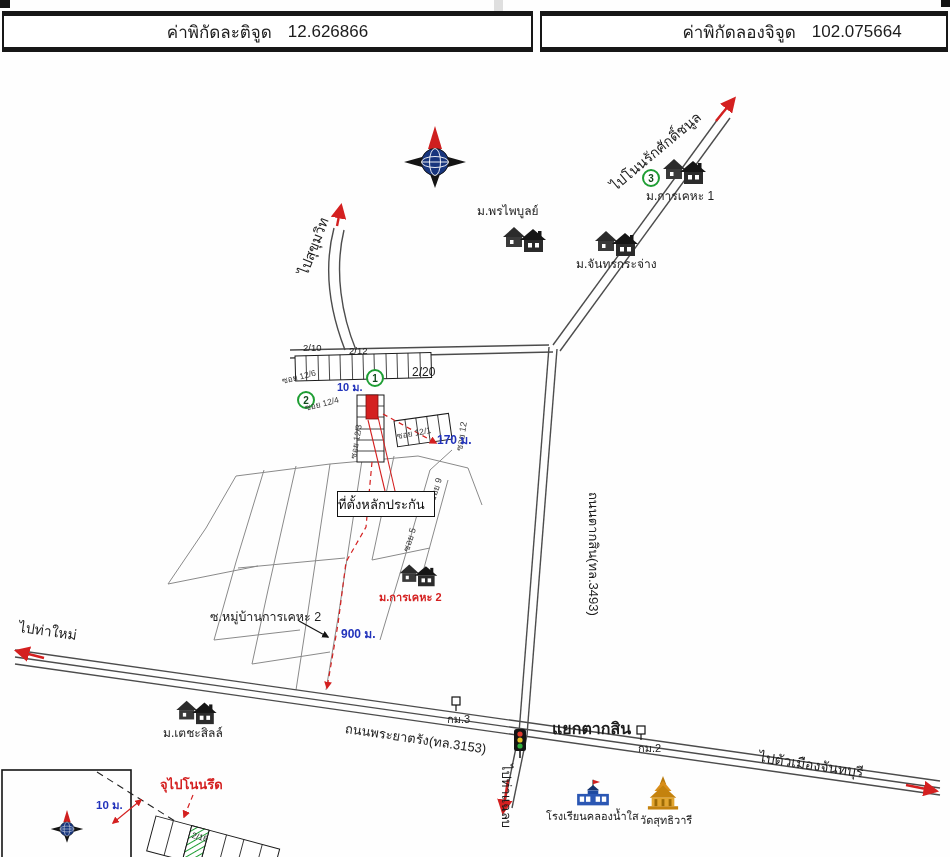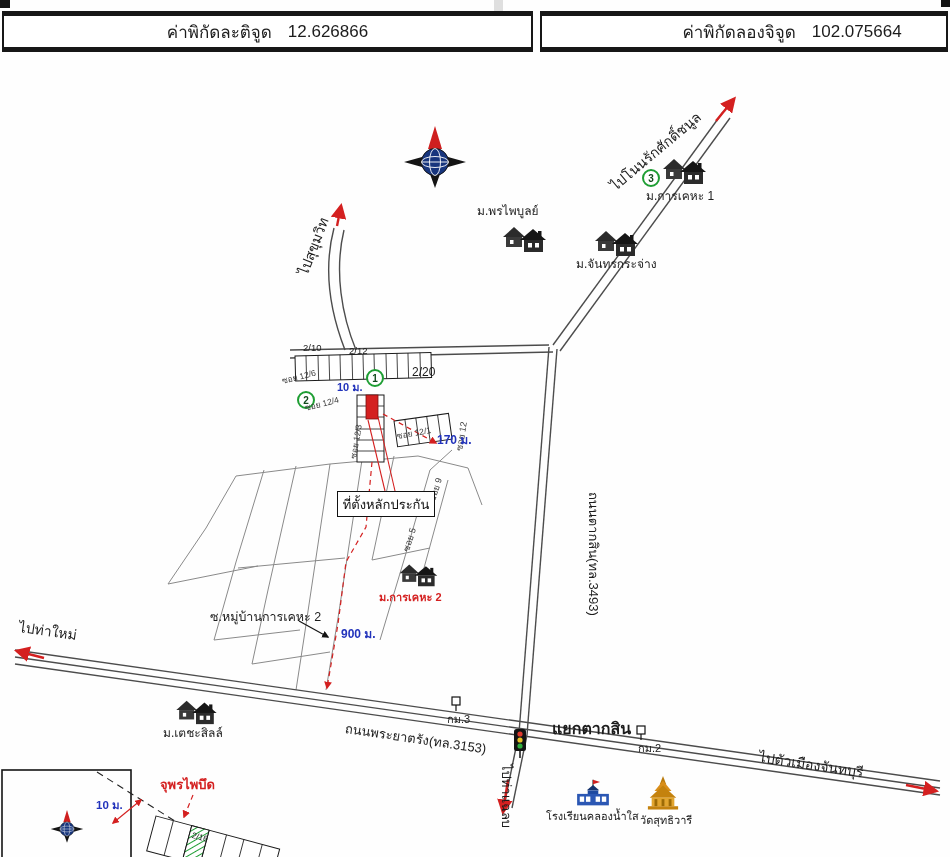--- a/index.html
+++ b/index.html
@@ -13,21 +13,21 @@
   .coord-box{position:absolute;top:11px;height:41px;border:2px solid #171717;border-top-width:5px;border-bottom-width:5px;
     display:flex;align-items:center;justify-content:center;gap:16px;font-size:17px;color:#1c1c1c;background:#fff}
   .coord-box.lat{left:2px;width:531px}
   .coord-box.lon{left:540px;width:408px;padding-left:96px}
   .map-svg{position:absolute;left:0;top:0}
   .lbl{position:absolute;white-space:nowrap;color:#1c1c1c;transform-origin:0 0;line-height:1.1;z-index:4}
   .blue{color:var(--blue);font-weight:bold}
   .redtxt{color:var(--red);font-weight:bold}
   .soi{color:#3a3a3a}
   .collateral-box{position:absolute;left:337px;top:491px;width:98px;height:26px;border:1.6px solid #111;background:#fff;
-    display:flex;align-items:center;justify-content:center;font-size:13px;color:#111;z-index:5}
+    display:flex;align-items:center;font-size:13px;color:#111;z-index:5}
   
   .road-line{stroke:var(--road);stroke-width:1.4;fill:none}
   .street{stroke:#8a8a8a;stroke-width:1;fill:none}
   .plot-rect{fill:#ffffff;stroke:#1a1a1a;stroke-width:1}
   .plot-div{stroke:#1a1a1a;stroke-width:.8;fill:none}
   .red-plot{fill:var(--red);stroke:#7a0f0f;stroke-width:.8}
   .red-arrow{stroke:var(--red);stroke-width:2.4;fill:none}
   .red-line{stroke:var(--red);stroke-width:1.1;fill:none}
   .dash-red{stroke:var(--red);stroke-width:1.2;stroke-dasharray:5 4;fill:none}
   .dash-blk{stroke:#222;stroke-width:1.1;stroke-dasharray:7 5;fill:none}
@@ -260,16 +260,16 @@
 
   <div class="lbl blue" style="left:337px;top:381px;font-size:11px">10 ม.</div>
   <div class="lbl blue" style="left:437px;top:434px;font-size:12px">170 ม.</div>
   <div class="lbl blue" style="left:341px;top:628px;font-size:12px">900 ม.</div>
 
   <div class="collateral-box">
     <span>ที่ตั้งหลักประกัน</span>
   </div>
 
   <div class="lbl blue" style="left:96px;top:799px;font-size:11.5px">10 ม.</div>
-  <div class="lbl redtxt" style="left:160px;top:778px;font-size:13px">จุพรไพบึด</div>
+  <div class="lbl redtxt" style="left:160px;top:778px;font-size:13px">จุไปโนนรึด</div>
   <div class="lbl" style="left:193px;top:831px;font-size:8.5px;transform:rotate(15deg)">2/16</div>
 
 </div>
 
 </body></html>

